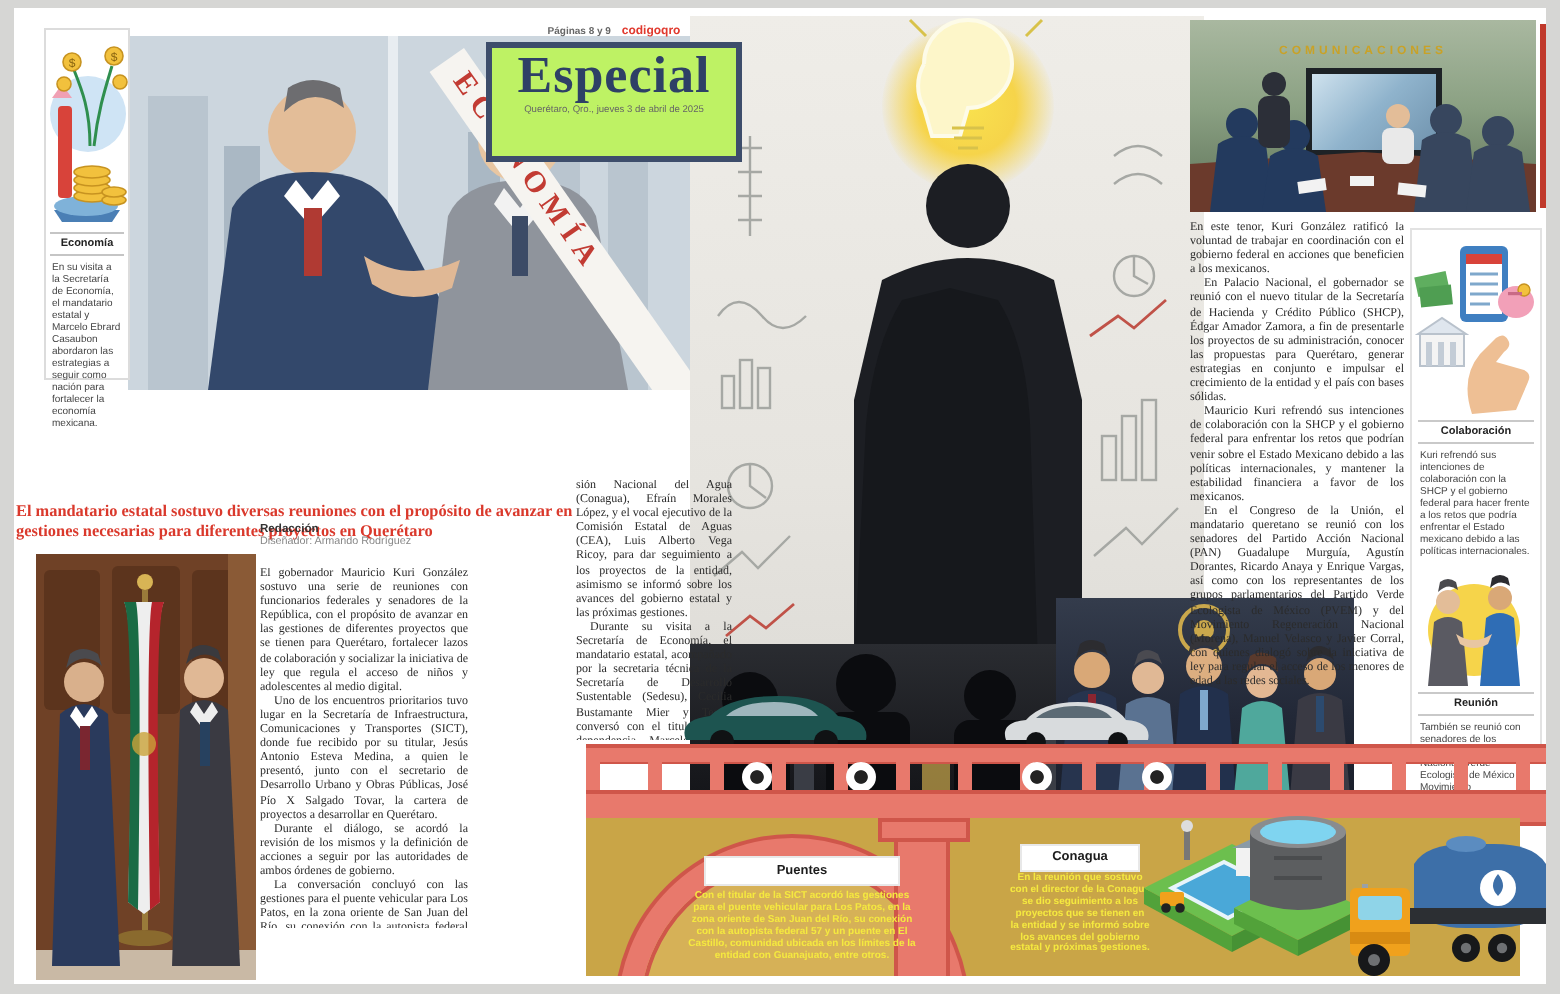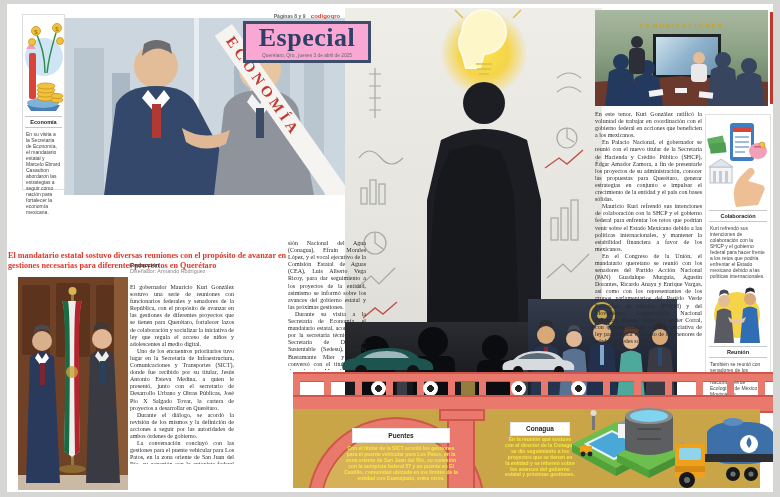--- a/index.html
+++ b/index.html
@@ -19,21 +19,21 @@
   .handshake{left:64px;top:18px;width:281px;height:177px;overflow:hidden;z-index:1;
              background:linear-gradient(180deg,#d9e1e8 0%,#c4ced6 55%,#aeb9c2 100%)}
   .econ-banner{left:168px;top:6px;width:210px;padding:2px 10px;background:#f6f4f0;
                transform:rotate(55deg);transform-origin:left top;
                font:bold 15px "Liberation Serif",serif;letter-spacing:4px;color:#c23b33;z-index:2}
 
   
   .masthead{left:243px;top:13px;width:128px;text-align:center;z-index:3}
   .masthead-meta{font:bold 5px "Liberation Sans",sans-serif;color:#666}
   .masthead-brand{color:#e0392e;margin-left:4px;font-size:6px}
-  .masthead-box{margin-top:2px;border:3px solid #3d4d6b;background:#f9a8d4;padding:0 0 2px}
+  .masthead-box{margin-top:2px;border:3px solid #3d4d6b;background:#bef264;padding:0 0 20px}
   .masthead-title{font:bold 26px/28px "Liberation Serif",serif;color:#2e4066;letter-spacing:.5px}
   .masthead-date{font:4.8px "Liberation Sans",sans-serif;color:#666;margin-top:1px}
 
   
   .center-photo{left:345px;top:8px;width:257px;height:424px;overflow:hidden;z-index:1;
                 background:linear-gradient(180deg,#efedE8 0%,#e6e4df 55%,#d8d6d1 100%)}
   .bulb-glow{left:96px;top:2px;width:86px;height:86px;border-radius:50%;
              background:radial-gradient(circle,#f9e14e 0%,#f6d44a 40%,rgba(246,212,74,0) 72%)}
   .dark-band{left:0;bottom:0;width:100%;height:110px;
              background:linear-gradient(180deg,#2a2c31 0%,#17181c 60%,#0d0e11 100%)}

